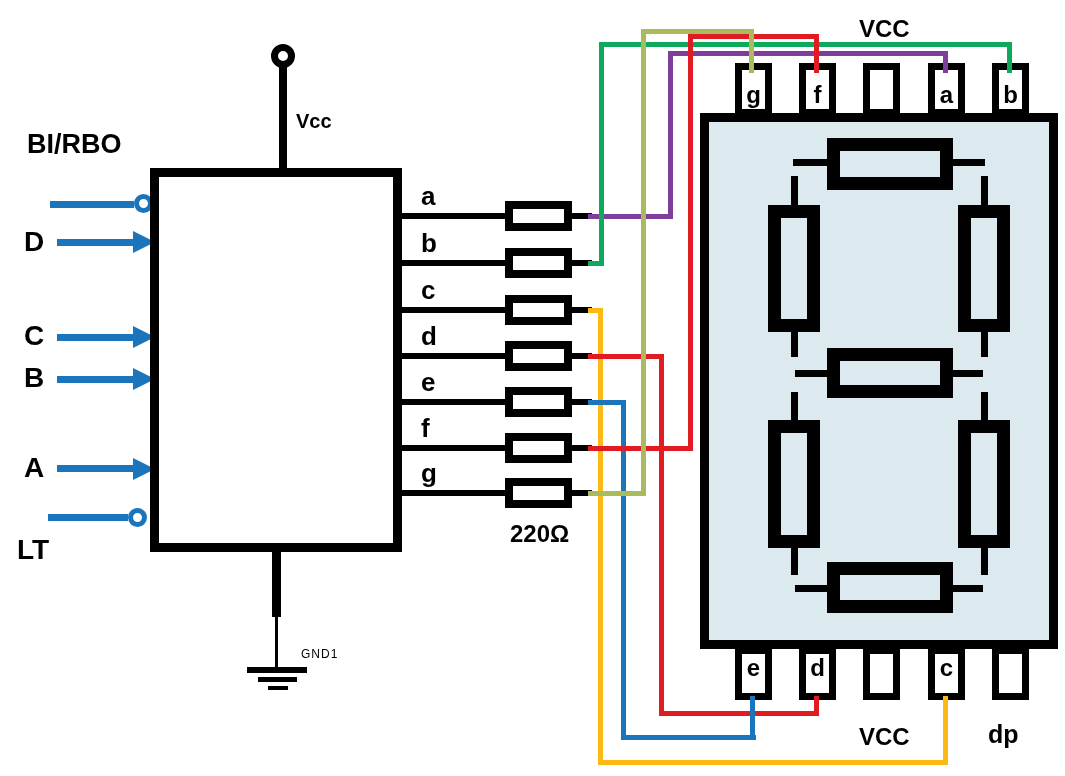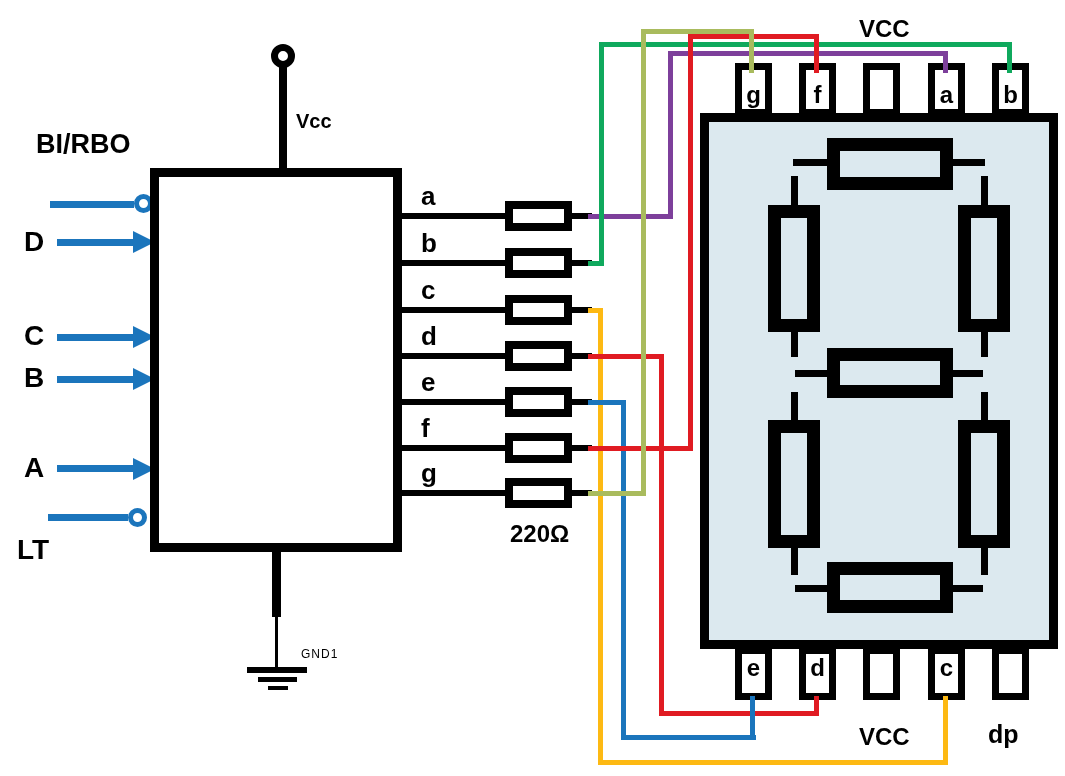--- a/index.html
+++ b/index.html
@@ -29,21 +29,21 @@
   .tri{position:absolute;width:0;height:0;border-top:11px solid transparent;
        border-bottom:11px solid transparent;border-left:22px solid var(--blue,#1b75bc)}
   .disp-body{position:absolute;border:9px solid #000;background:var(--display_bg,#dce9ef);
              box-sizing:border-box;z-index:1}
 </style>
 </head>
 <body>
 
 <div id="canvas">
 
-  <div class="lbl" style="left:36px;top:131px;font-size:27px">BI/RBO</div>
+  <div class="lbl" style="left:27px;top:131px;font-size:27px">BI/RBO</div>
   <div class="wire bluew" style="left:50px;top:201px;width:84px;height:7px"></div>
   <div class="ring blue" style="left:134px;top:194px;width:19px;height:19px"></div>
 
   <div class="lbl" style="left:24px;top:228px;font-size:28px">D</div>
   <div class="wire bluew" style="left:57px;top:239px;width:76px;height:7px"></div>
   <div class="tri" style="left:133px;top:231px"></div>
 
   <div class="lbl" style="left:24px;top:322px;font-size:28px">C</div>
   <div class="wire bluew" style="left:57px;top:334px;width:76px;height:7px"></div>
   <div class="tri" style="left:133px;top:326px"></div>

